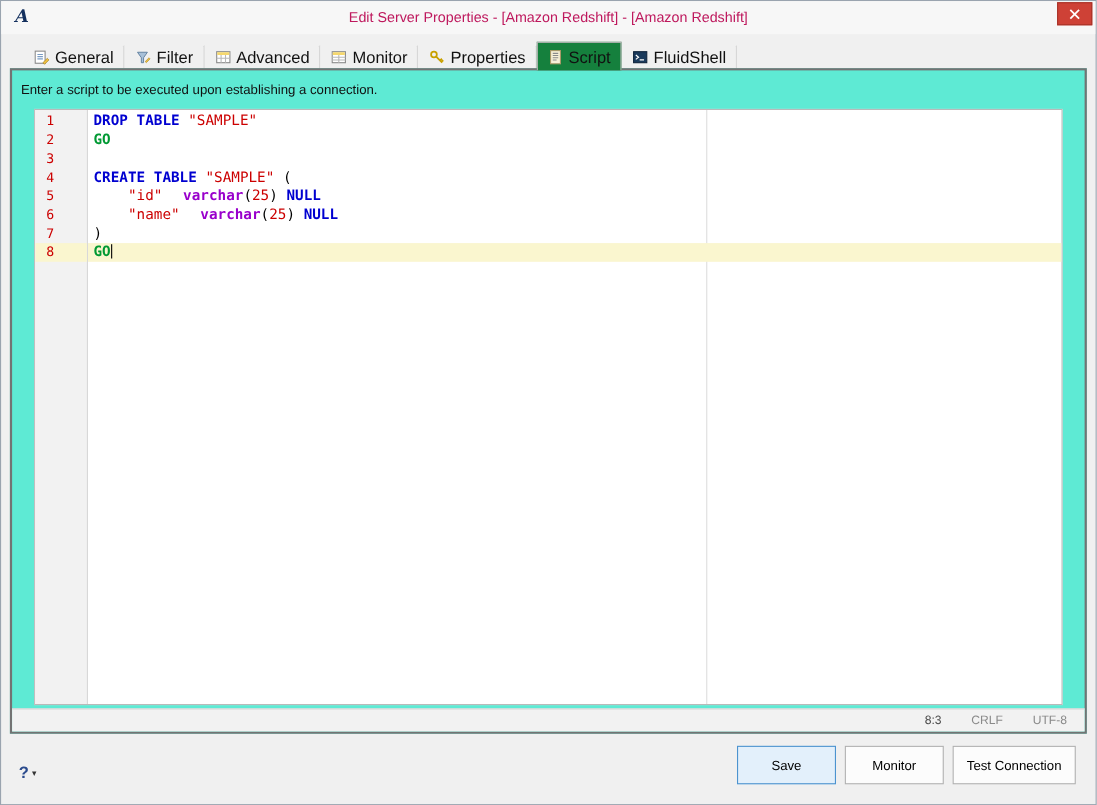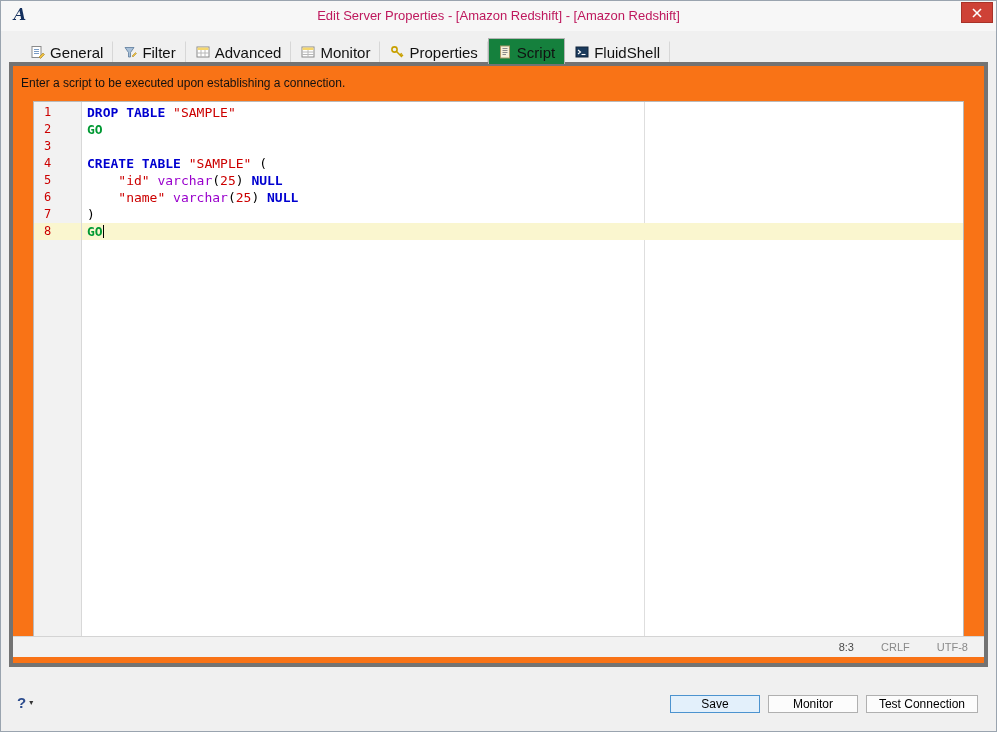--- a/index.html
+++ b/index.html
@@ -39,21 +39,21 @@
   }
   .tab:not(.selected){border-right:1px solid #d7d7d7;}
   .tab.selected{
     background:#15803d; border:1px solid #b4b4b4; border-bottom:none;
     height:26px; margin-bottom:-1px; z-index:5; padding-top:5px;
   }
   .tab-icon{width:14px; height:14px; display:inline-block; flex:0 0 14px;}
   
   .panel{
     position:absolute; top:61px; left:8px; right:8px; bottom:64px;
-    background:#f97316; border:4px solid #737373;padding-left:10px;
+    background:#5eead4; border:2px solid #737373;padding-left:10px;
   }
   .instruction{
     position:absolute; top:0; left:0; right:0; height:35px;
     padding:10px 0 0 8px; font-size:12px; color:#111;
   }
   .editor{
     position:absolute; top:35px; left:20px; right:20px; bottom:24px;
     background:#ffffff; border:1px solid #b9b9b9; display:flex; overflow:hidden;
     cursor:text;
   }
@@ -72,42 +72,42 @@
   }
   .code-line{
     position:relative; height:17px; line-height:17px; padding-left:5px;
     font-family:"DejaVu Sans Mono", monospace; font-size:13px; white-space:pre;
     color:#000;
   }
   .code-line.current{background:var(--curline);}
   .tok-kw{color:var(--kw); font-weight:bold;}
   .tok-str{color:var(--str);}
   .tok-go{color:var(--go); font-weight:bold;}
-  .tok-typ{color:var(--typ); font-weight:normal;}
+  .tok-typ{color:var(--typ); font-weight:bold;margin-left:11px;}
   .tok-num{color:var(--num);}
   .tok-pl{color:#000;}
   .caret{display:inline-block; width:1px; height:13px; background:#000; vertical-align:-2px;}
   .statusbar{
-    position:absolute; bottom:6px; left:0; right:0; height:21px;
+    position:absolute; bottom:0; left:0; right:0; height:21px;
     border-top:1px solid #d4d4d4; background:#f2f2f2;
     text-align:right; line-height:20px; padding-right:16px; font-size:11px;
   }
   .st{margin-left:24px; color:#8a8a8a;}
   .st.caret-pos{color:#4a4a4a;}
   
   .footer{position:absolute; bottom:0; left:0; right:0; height:64px;}
   .help{
     position:absolute; left:16px; bottom:18px; display:flex; align-items:center;
     gap:3px; cursor:pointer; height:22px;
   }
   .help-q{font-size:15px; font-weight:bold; color:#2b4b8d;}
   .help-arrow{font-size:8px; color:#333;}
   .btns{position:absolute; right:18px; bottom:18px; display:flex; gap:8px;}
   .btn{
-    min-width:90px; height:18px; font-family:"Liberation Sans", sans-serif;
+    min-width:90px; height:35px; font-family:"Liberation Sans", sans-serif;
     font-size:12px; color:#000; background:#fcfcfc; border:1px solid #b0b0b0;
     padding:0 12px; cursor:pointer;
   }
   .btn.default{background:#e3f0fb; border:1px solid #4c93cf;}
 </style>
 </head>
 <body>
 
 <div class="window">
 

